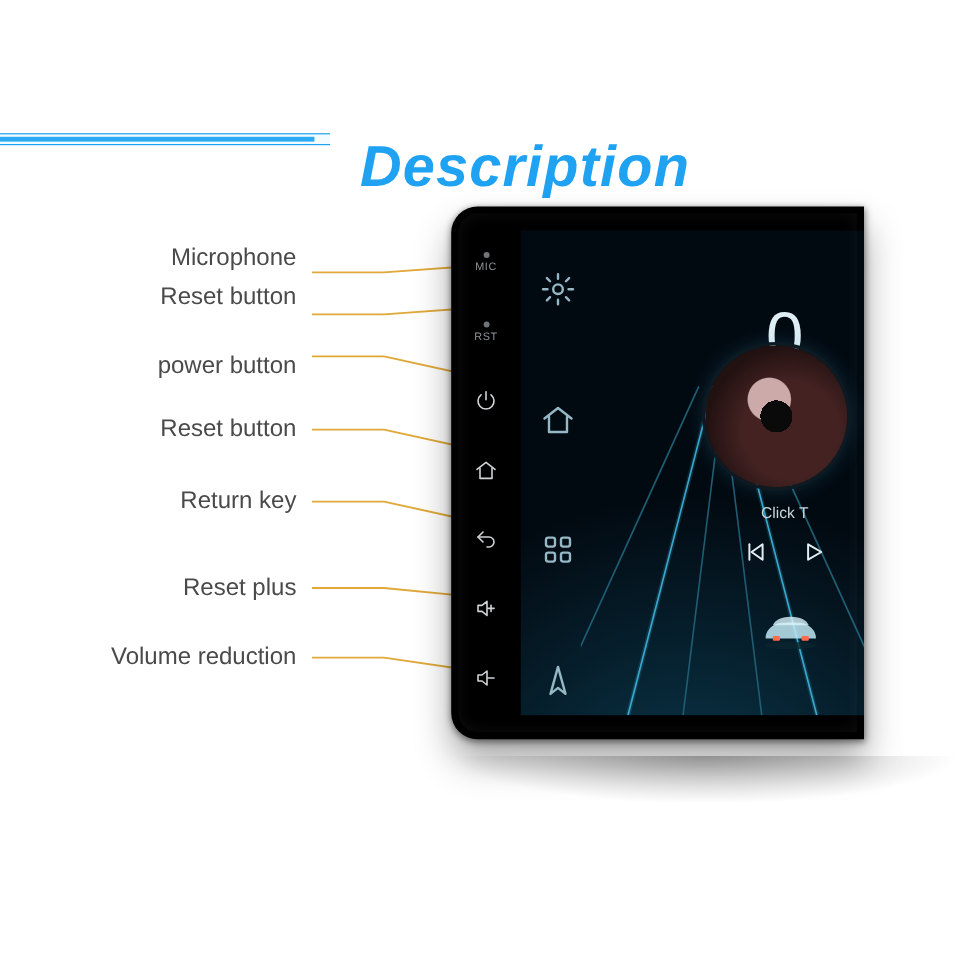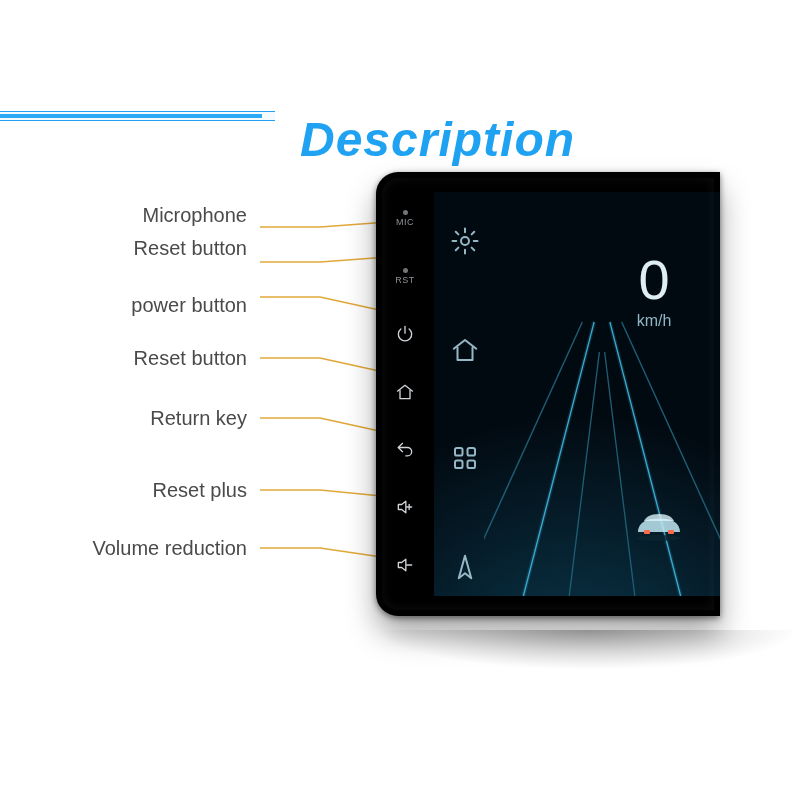--- a/index.html
+++ b/index.html
@@ -344,17 +344,34 @@
     <div class="car">
       <svg viewBox="0 0 54 34">
         <path d="M6 24c0-6 4-10 9-12 4-1.6 20-1.6 24 0 5 2 9 6 9 12" fill="#bfe7f3" opacity=".85"></path>
         <path d="M12 13c2-4 6-7 15-7s13 3 15 7" fill="#d9f2fa" opacity=".8"></path>
         <ellipse cx="27" cy="30" rx="22" ry="3" fill="#0a2531" opacity=".8"></ellipse>
         <rect x="12" y="22" width="6" height="4" rx="1" fill="#ff6a4d"></rect>
         <rect x="36" y="22" width="6" height="4" rx="1" fill="#ff6a4d"></rect>
       </svg>
     </div>
 
+    <div class="nowplaying">
+      <div class="album"></div>
+      <div class="np-caption">Click T</div>
+      <div class="np-controls">
+        <span>
+          <svg viewBox="0 0 24 24">
+            <path d="M18 5v14L8 12z"></path>
+              <path d="M6 5v14"></path>
+          </svg>
+        </span>
+        <span>
+          <svg viewBox="0 0 24 24">
+            <path d="M7 5v14l12-7z"></path>
+          </svg>
+        </span>
+      </div>
+    </div>
 
   </div>
 </div>
 
 <div class="device-shadow"></div>
 
 </body></html>

